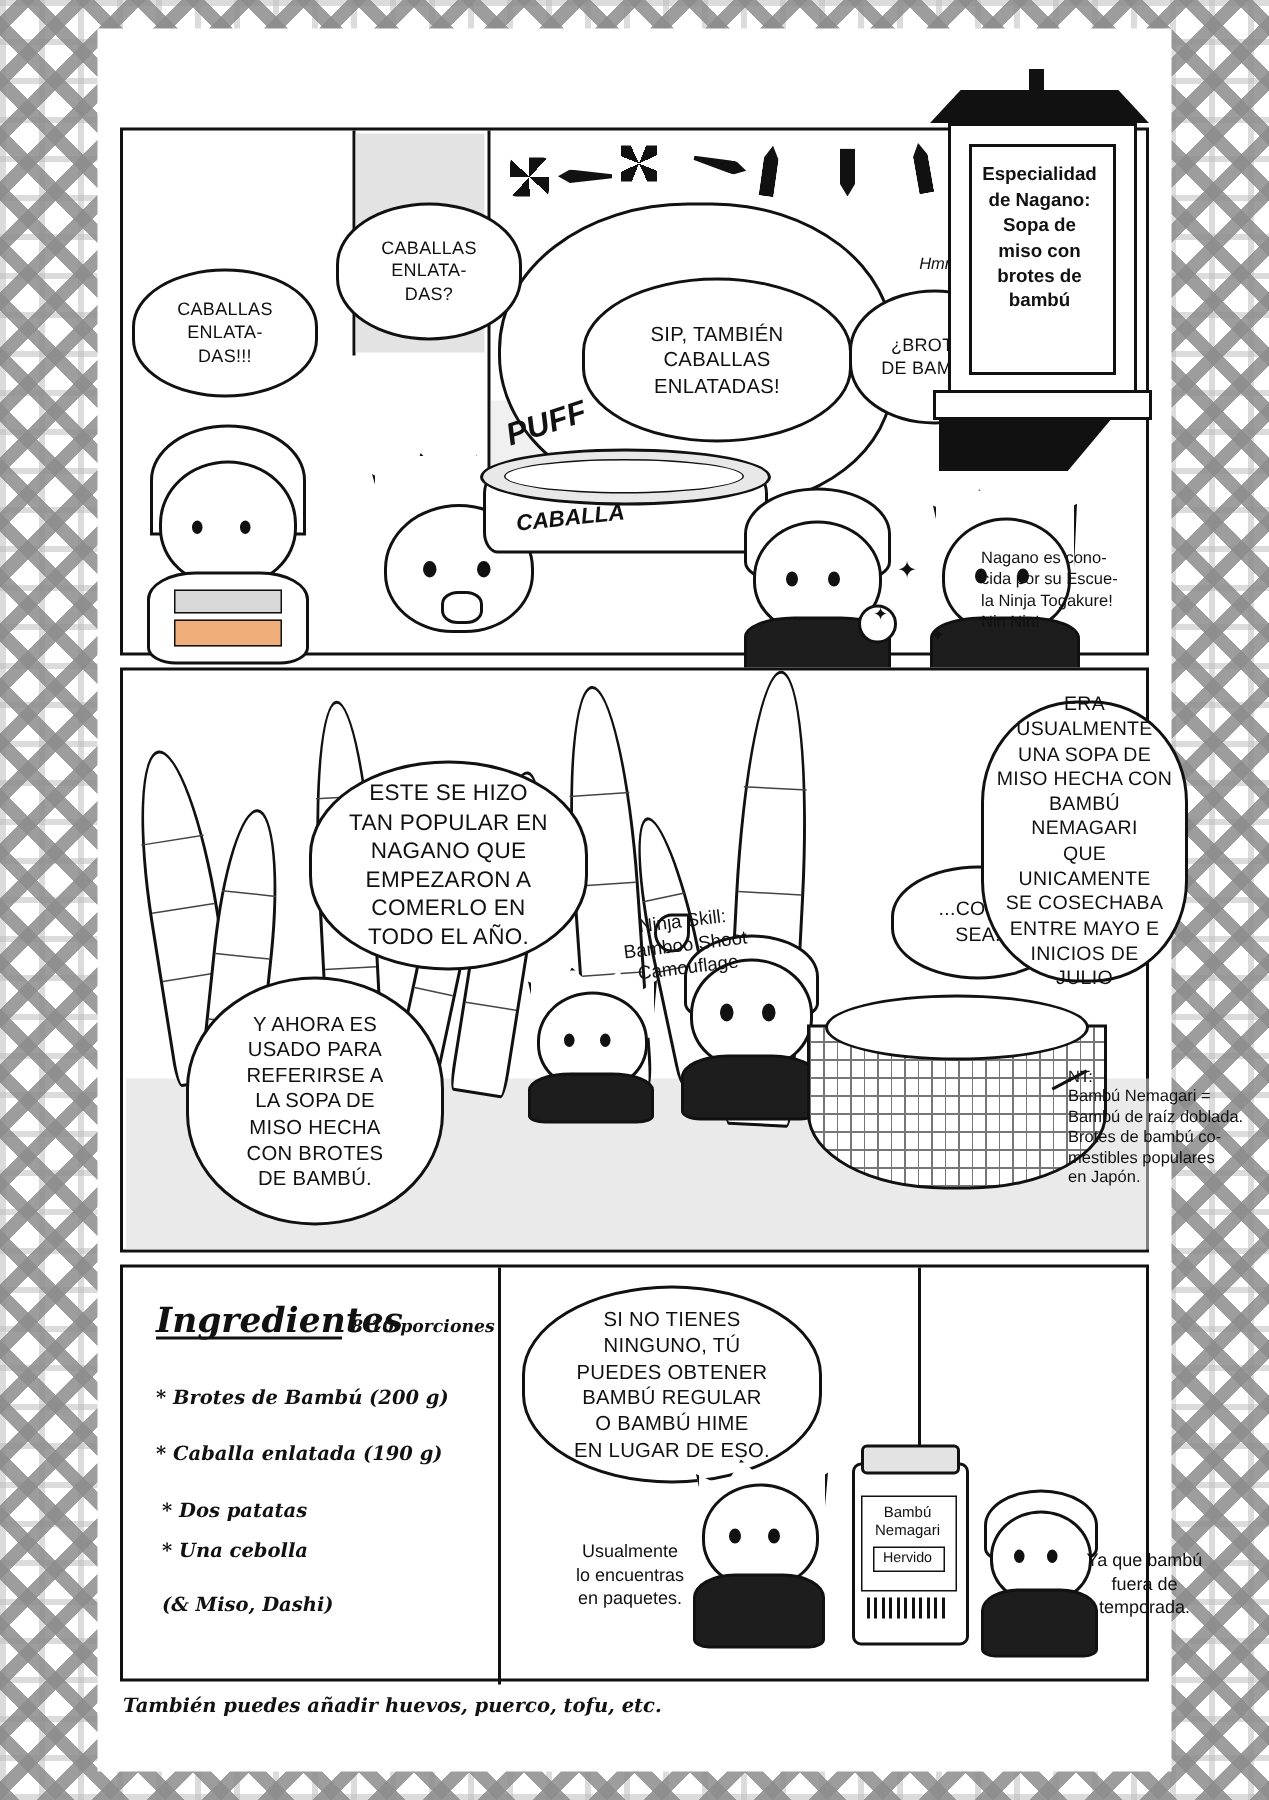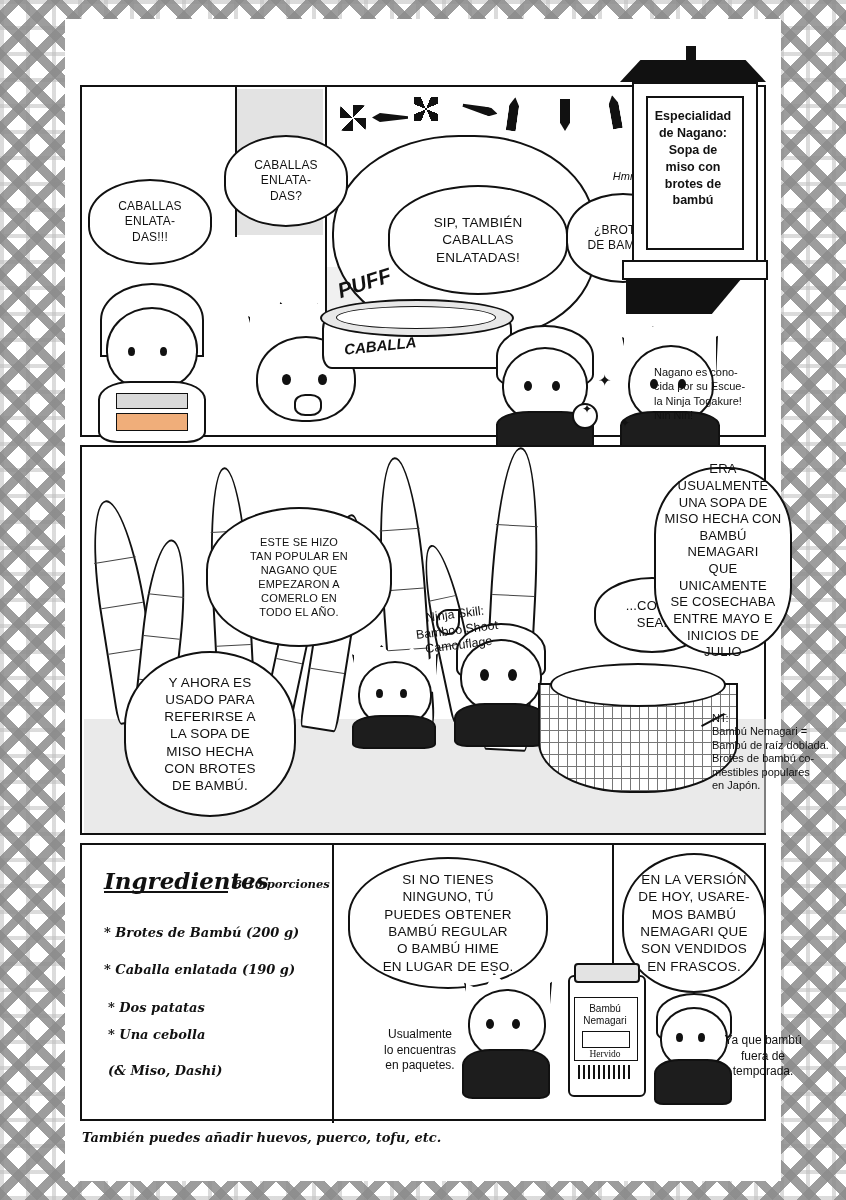--- a/index.html
+++ b/index.html
@@ -400,21 +400,21 @@
         <div class="body" style="left:8px; top:80px; width:88px; height:40px; background:#1d1d1d; border-radius:34% 34% 14% 14%;"></div>
         <div class="art" style="left:-10px; top:-14px; width:20px; height:22px; border:2px solid #111; border-radius:50% 0 50% 50%; background:#fff;"></div>
       </div>
 
       <div class="art" style="left:456px; top:236px; width:196px; height:106px; border:2px solid #111;
              border-radius:0 0 46% 46%; background:#fff;
              background-image: repeating-linear-gradient(90deg, #777 0 1px, transparent 1px 9px), repeating-linear-gradient(0deg, #777 0 1px, transparent 1px 12px);"></div>
       <div class="art" style="left:468px; top:216px; width:172px; height:40px; border:2px solid #111;
              border-radius:50%; background:#fff;"></div>
 
-      <div class="bubble" style="left:124px; top:60px; width:186px; height:140px; font-size:11px;">
+      <div class="bubble" style="left:124px; top:60px; width:186px; height:140px; font-size:15px;">
         <span class="txt">ESTE SE HIZO
 TAN POPULAR EN
 NAGANO QUE
 EMPEZARON A
 COMERLO EN
 TODO EL AÑO.</span>
       </div>
       <div class="bubble" style="left:42px; top:204px; width:172px; height:166px; font-size:13.5px;align-items:center;">
         <span class="txt">Y AHORA ES
 USADO PARA
@@ -469,45 +469,37 @@
       <div class="ing-item" style="left:26px; top:218px; font-size:13px;">(&amp; Miso, Dashi)</div>
 
       <div class="bubble" style="left:266px; top:12px; width:200px; height:132px; font-size:13.5px;">
         <span class="txt">SI NO TIENES
 NINGUNO, TÚ
 PUEDES OBTENER
 BAMBÚ REGULAR
 O BAMBÚ HIME
 EN LUGAR DE ESO.</span>
       </div>
-      <div class="bubble" style="left:540px; top:8px; width:144px; height:140px; font-size:13.5px;">
-        <span class="txt">EN LA VERSIÓN
-DE HOY, USARE-
-MOS BAMBÚ
-NEMAGARI QUE
-SON VENDIDOS
-EN FRASCOS.</span>
-      </div>
 
       <div class="chibi" style="left:372px; top:128px; width:104px; height:130px;">
         <div class="hair" style="left:10px; top:0; width:84px; height:50px;
              clip-path:polygon(6% 62%, 0 18%, 22% 34%, 34% 0, 54% 30%, 70% 4%, 84% 34%, 100% 16%, 96% 90%, 8% 90%);"></div>
         <div class="head" style="left:14px; top:16px; width:74px; height:66px;"></div>
         <div class="eye" style="left:32px; top:46px; width:8px; height:10px;"></div>
         <div class="eye" style="left:58px; top:46px; width:8px; height:10px;"></div>
         <div class="body" style="left:8px; top:76px; width:84px; height:46px; background:#1d1d1d; border-radius:32% 32% 12% 12%;"></div>
       </div>
 
       <div class="jar" style="left:486px; top:130px; width:74px; height:118px;"></div>
       <div class="art" style="left:492px; top:118px; width:62px; height:16px; border:2px solid #111; background:#e3e3e3; border-radius:4px;"></div>
       <div class="art" style="left:492px; top:152px; width:62px; height:62px; border:1.5px solid #111; background:#fff;"></div>
       <div class="label-small" style="left:492px; top:158px; width:62px; font-size:10px;">Bambú</div>
       <div class="label-small" style="left:490px; top:170px; width:66px; font-size:10px;">Nemagari</div>
       <div class="art" style="left:500px; top:186px; width:46px; height:15px; border:1.5px solid #111; background:#fff;"></div>
-      <div class="label-small" style="left:500px; top:204px; width:46px; font-size:9.5px;font-family:Liberation Serif, serif;">Hervido</div>
+      <div class="label-small" style="left:500px; top:188px; width:46px; font-size:9.5px;">Hervido</div>
       <div class="art" style="left:496px; top:220px; width:54px; height:14px;
              background-image: repeating-linear-gradient(90deg, #111 0 2px, #fff 2px 5px);"></div>
 
       <div class="chibi" style="left:566px; top:148px; width:92px; height:112px;">
         <div class="hair" style="left:8px; top:0; width:72px; height:44px; border-radius:50% 50% 18% 18%;"></div>
         <div class="head" style="left:12px; top:14px; width:64px; height:58px;"></div>
         <div class="eye" style="left:28px; top:40px; width:7px; height:9px;"></div>
         <div class="eye" style="left:50px; top:40px; width:7px; height:9px;"></div>
         <div class="body" style="left:6px; top:66px; width:74px; height:42px; background:#1d1d1d; border-radius:32% 32% 12% 12%;"></div>
       </div>

